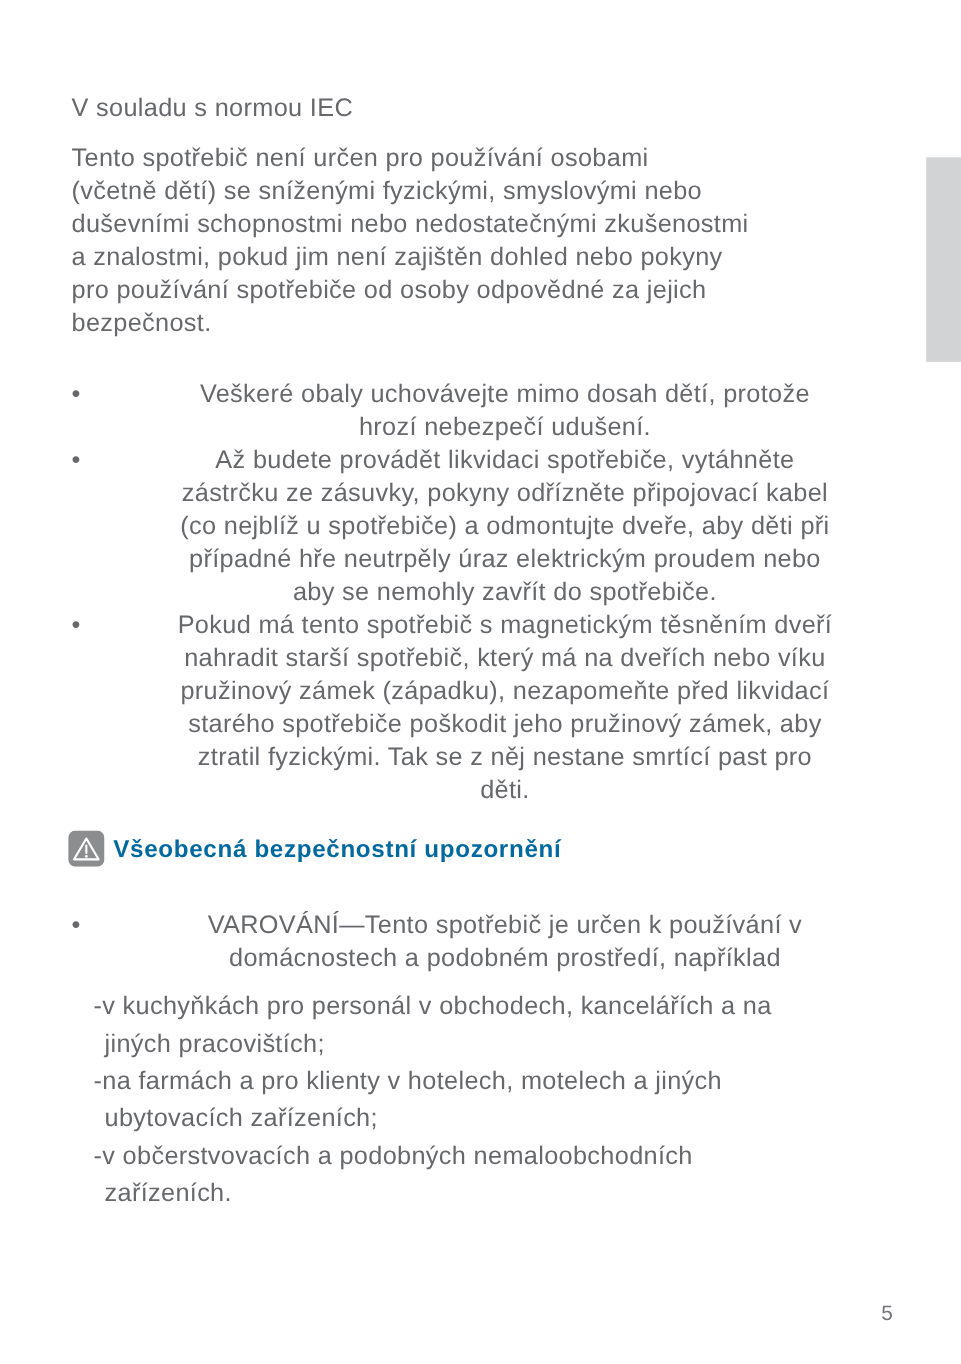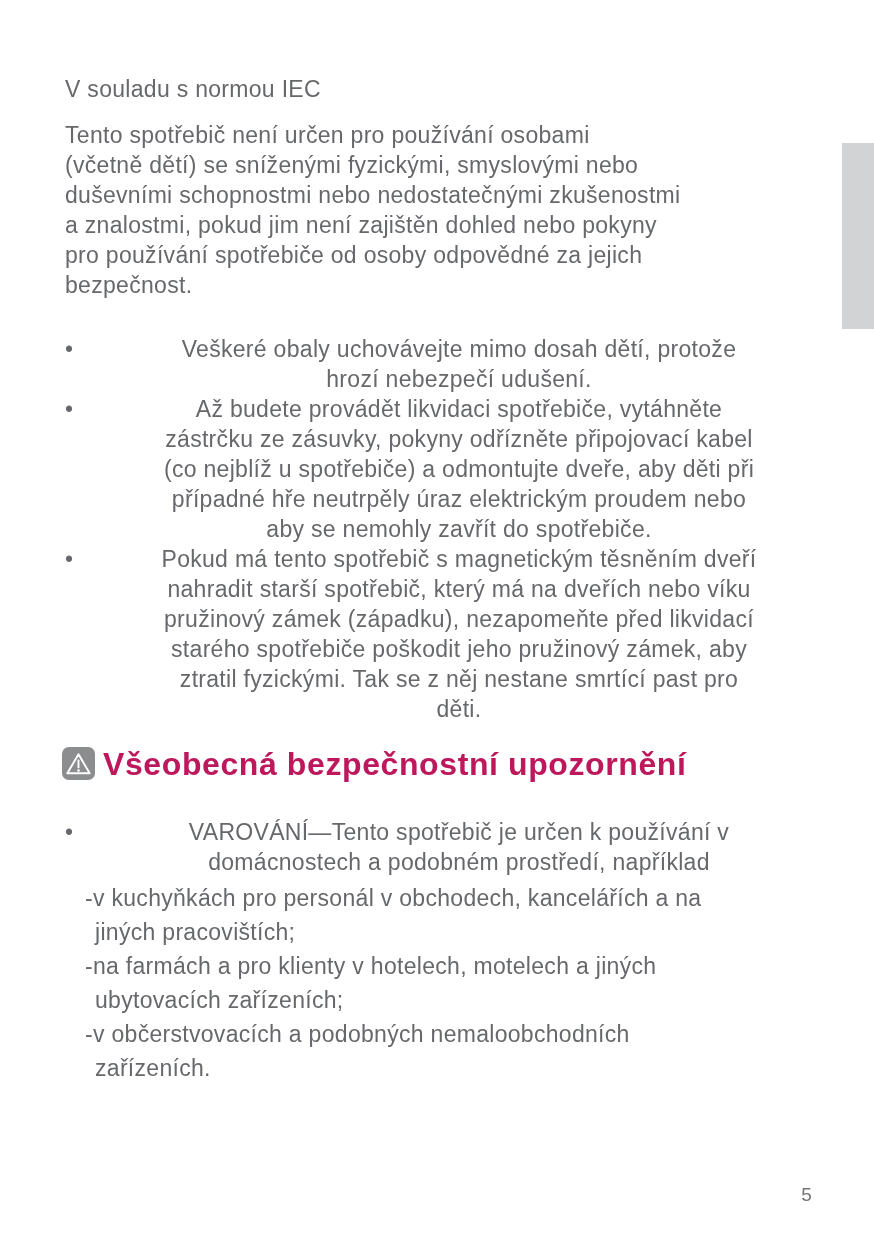--- a/index.html
+++ b/index.html
@@ -26,21 +26,21 @@
   .content {
     position: absolute;
     left: 65px;
     top: 70px;
     width: 750px;
     font-size: 23px;
     line-height: 30px;
     letter-spacing: 0.3px;
   }
   .intro-title {
-    margin: 4px 0 16px 0;
+    margin: 12px 0 16px 0;
   }
   .paragraph {
     margin: 3px 0 34px 0;
     white-space: pre-line;
   }
   .bullet-list {
     margin: 0;
   }
   .bullet-item {
     display: flex;
@@ -61,29 +61,29 @@
     margin: 23px 0 0 -3px;
   }
   .warn-icon {
     width: 33px;
     height: 33px;
     flex: 0 0 33px;
     margin-right: 8px;
   }
   .heading-text {
     font-weight: bold;
-    font-size: 32px;
-    color: #be185d;
+    font-size: 22px;
+    color: #0369a1;
     letter-spacing: 0.6px;
   }
   .warning-list {
     margin-top: 37px;
   }
   .sub-list {
-    margin-top: 4px;
+    margin-top: 12px;
     line-height: 34px;
   }
   .sub-item {
     padding-left: 30px;
     text-indent: -10px;
     white-space: pre-line;
   }
   .page-number {
     position: absolute;
     right: 62px;

